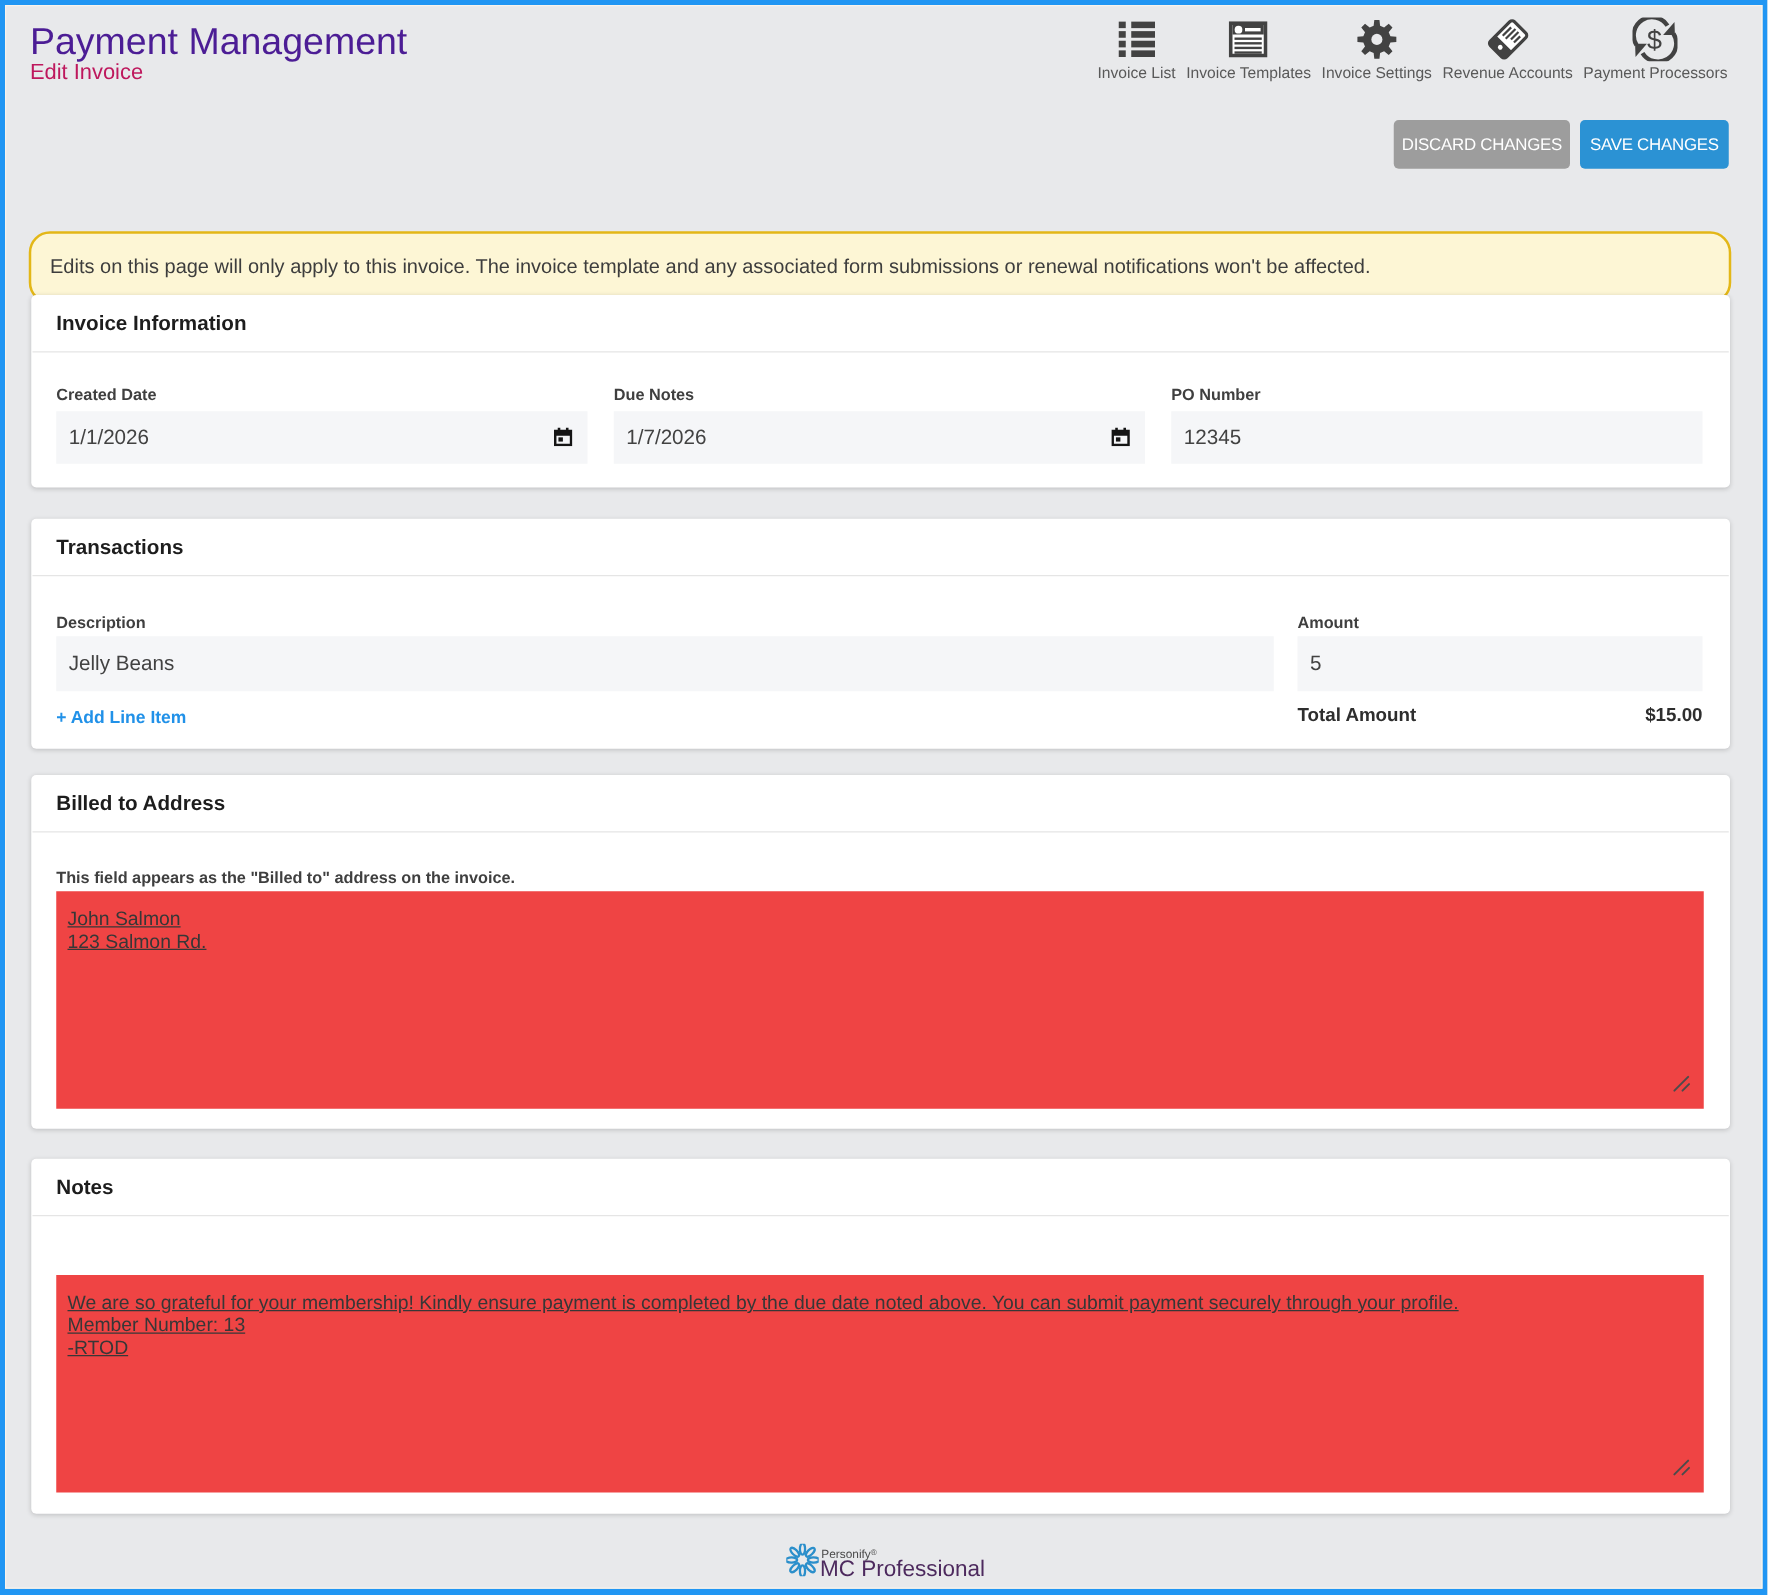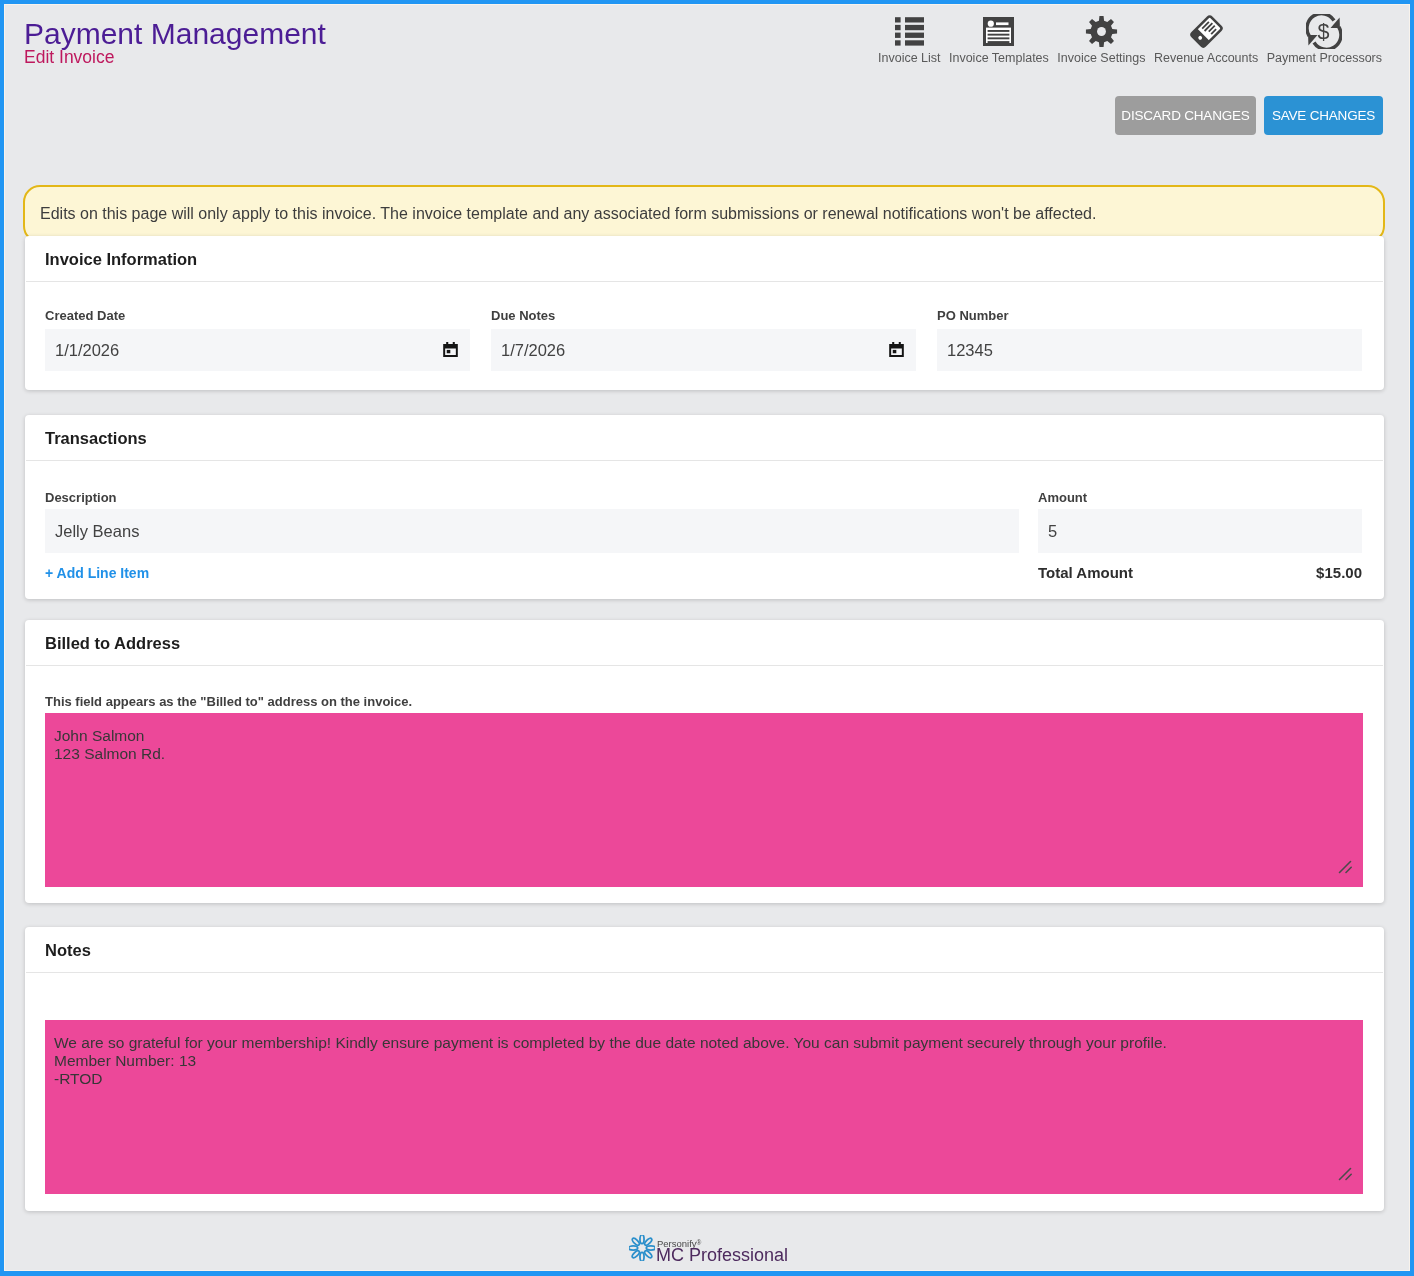--- a/index.html
+++ b/index.html
@@ -17,21 +17,21 @@
   .btn{position:absolute;top:96px;height:39px;border-radius:4px;color:#fff;font-size:13.5px;letter-spacing:-0.2px;display:flex;align-items:center;justify-content:center;box-sizing:border-box;white-space:nowrap;}
   .btn.gray{left:1115px;width:141px;background:#9d9d9d;}
   .btn.blue{left:1264px;width:119px;background:#2b92d4;}
   .notice{position:absolute;left:23px;top:157px;width:1362px;height:58px;box-sizing:border-box;background:#fdf6d5;border:2px solid #e3b717;border-radius:17px;display:flex;align-items:center;margin-top:28px;}
   .notice span{margin-left:15px;font-size:16px;color:#3d3d3d;}
   .card{position:absolute;left:25px;width:1359px;background:#fff;border-radius:4px;box-shadow:0 1px 4px rgba(0,0,0,0.18);}
   .card h2{margin:1px;padding:0 0 0 19px;height:44px;line-height:45px;border-bottom:1px solid #e5e5e5;font-size:16.5px;font-weight:bold;color:#1d1d1d;}
   .flabel{font-size:13px;font-weight:bold;color:#3f3f3f;}
   .finput{background:#f5f6f8;height:42px;box-sizing:border-box;display:flex;align-items:center;font-size:16.5px;color:#424242;padding-left:10px;position:relative;}
   .cal{position:absolute;right:12px;top:13px;}
-  .tarea{background:#ec4899;box-sizing:border-box;font-size:15.5px;line-height:18.2px;color:#373737;padding:14px 9px;position:relative;white-space:pre-line;}
+  .tarea{background:#ef4444;box-sizing:border-box;font-size:15.5px;line-height:18.2px;color:#373737;padding:14px 9px;position:relative;white-space:pre-line;text-decoration:underline;}
   .grip{position:absolute;right:10px;bottom:13px;}
   #card1{top:236px;height:154px;}
   #card2{top:415px;height:184px;}
   #card3{top:620px;height:283px;}
   #card4{top:927px;height:284px;}
   .addline{position:absolute;left:45px;top:565px;font-size:14px;font-weight:bold;color:#2191e8;}
   .total-label{position:absolute;left:1038px;top:564px;font-size:15px;font-weight:bold;color:#2e2e2e;}
   .total-val{position:absolute;right:52px;top:564px;font-size:15px;font-weight:bold;color:#2e2e2e;text-align:center;}
 </style>
 </head>

